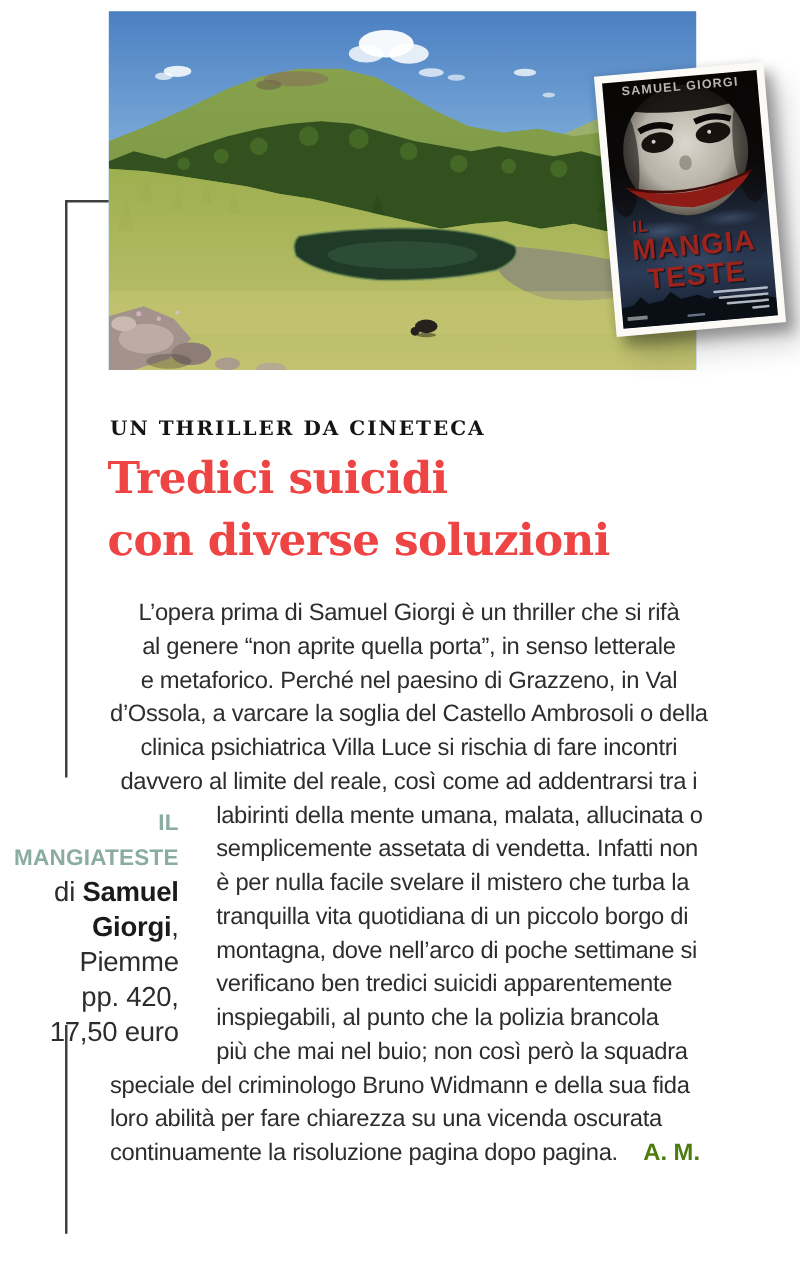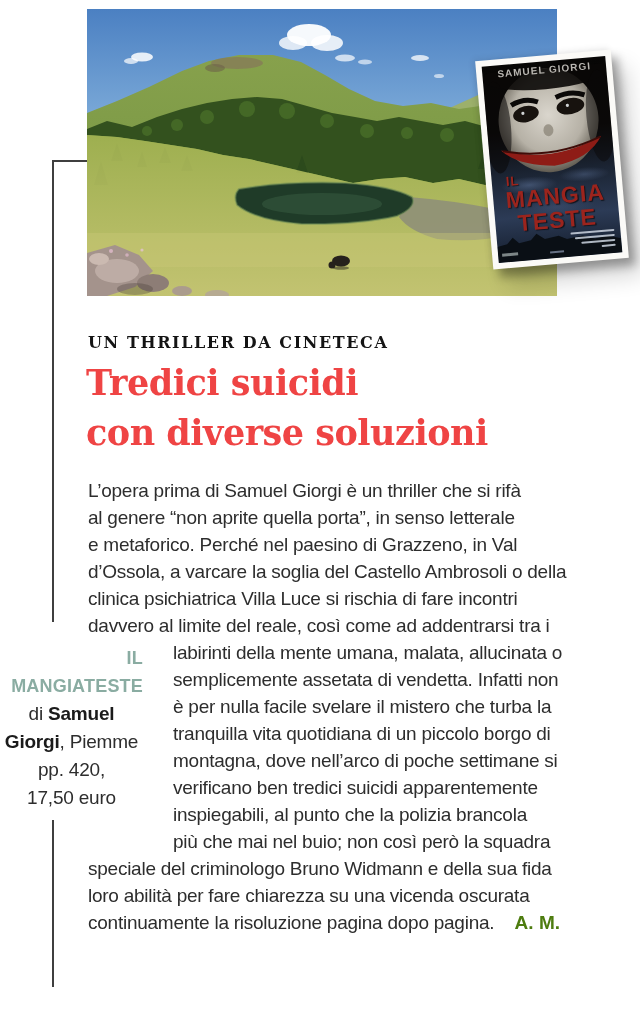--- a/index.html
+++ b/index.html
@@ -42,30 +42,30 @@
   .castle{position:absolute;bottom:0;left:0;z-index:3;}
 
   
   .kicker{position:absolute;left:88px;top:333px;font-family:"DejaVu Serif",serif;font-weight:bold;
           font-size:16px;letter-spacing:1.6px;color:#141414;}
   .headline{position:absolute;left:86px;top:358px;font-family:"DejaVu Serif",serif;font-weight:bold;
             font-size:35px;line-height:50px;color:#ef4444;letter-spacing:-.5px;}
 
   
   .bodyline{white-space:nowrap;height:27px;line-height:27px;font-size:19px;letter-spacing:-.25px;color:#2d2d2d;}
-  .text-a{position:absolute;left:88px;top:477px;}
+  .text-a{position:absolute;left:88px;top:477px;text-align:center;}
   .text-b{position:absolute;left:173px;top:639px;}
   .text-c{position:absolute;left:88px;top:855px;width:472px;}
   .lastline{display:flex;justify-content:space-between;align-items:flex-start;}
   .sig{font-weight:bold;color:#4d7c0f;letter-spacing:0;}
 
   
   .sidebar{position:absolute;left:0;top:644px;width:143px;text-align:right;}
   .side-teal{font-weight:bold;font-size:18px;line-height:28px;color:#8aaca2;letter-spacing:.2px;}
-  .side-black{font-size:19px;line-height:28px;color:#2d2d2d;letter-spacing:-.2px;text-align:center;}
+  .side-black{font-size:22px;line-height:28px;color:#2d2d2d;letter-spacing:-.2px;}
   .side-black b{color:#1b1b1b;}
 </style>
 </head>
 <body>
 
 <div class="page">
 
   <div class="rule-tick"></div>
   <div class="rule-v a"></div>
   <div class="rule-v b"></div>

